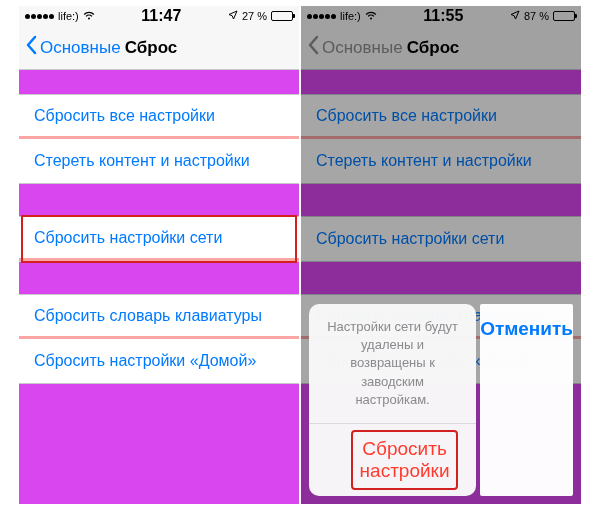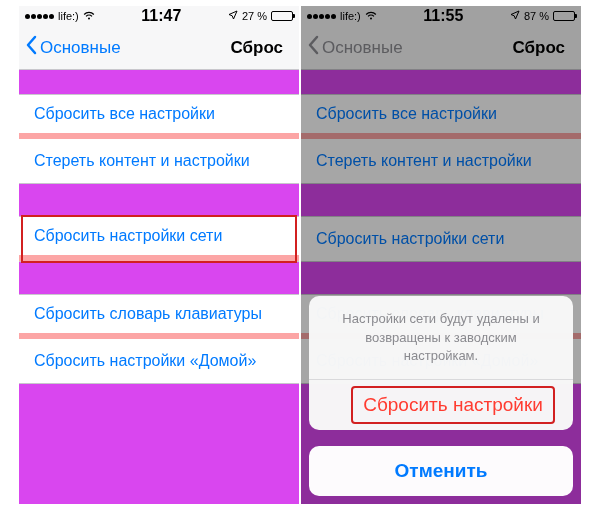--- a/index.html
+++ b/index.html
@@ -58,31 +58,31 @@
     display: flex;
     align-items: center;
     position: relative;
     padding: 0 6px;
   }
   .back {
     display: flex; align-items: center; color: #007aff; font-size: 17px;
   }
   .back-chevron { margin-right: 3px; }
   .nav-title {
-    position: absolute; left: 0; right: 16px; text-align: right;
+    position: absolute; left: 0; right: 16px; text-align: center;
     font-size: 17px; font-weight: 600; color: #000;
   }
   
   .content { padding-top: 24px; }
   .group { margin-bottom: 32px; background: #fff; border-top:1px solid #c8c7cc; border-bottom:1px solid #c8c7cc; }
   .row {
     height: 44px;
     padding: 0 15px;
     display: flex; align-items: center;
-    border-bottom: 6px solid #fca5a5;
+    border-bottom: 3px solid #fca5a5;
     color: #007aff;
     font-size: 16px;
     background: #fff;
   }
   .row:last-child { border-bottom: none; }
   .highlight-box {
     position: absolute;
     border: 2px solid #d22020;
     pointer-events: none;
   }
@@ -93,21 +93,21 @@
   }
   .phone.right .status-bar,
   .phone.right .nav,
   .phone.right .content { filter: none; }
   .phone.right .nav .back { color: #8e8e93; }
   .phone.right .nav-title { color: #000; }
   
   .sheet {
     position: absolute;
     left: 8px; right: 8px; bottom: 8px;
-    display: flex; flex-direction: column; gap: 16px;
+    display: flex; flex-direction: row; gap: 4px;
   }
   .sheet-card {
     background: rgba(248,248,248,0.98);
     border-radius: 10px;
     overflow: hidden;
   }
   .sheet-msg {
     padding: 14px 18px;
     text-align: center;
     color: #8a8a8f;
@@ -118,21 +118,21 @@
   .sheet-destructive {
     text-align: center;
     padding: 14px 0;
     color: #ff3b30;
     font-size: 19px;
     position: relative;
     margin-left: 24px;
   }
   .sheet-cancel {
     background: rgba(255,255,255,0.98);
-    border-radius: 10px;
+    border-radius: 2px;
     text-align: center;
     padding: 14px 0;
     color: #007aff;
     font-size: 19px;
     font-weight: 600;
   }
   .sheet-highlight {
     position: absolute;
     border: 2px solid #d22020;
     pointer-events: none;

